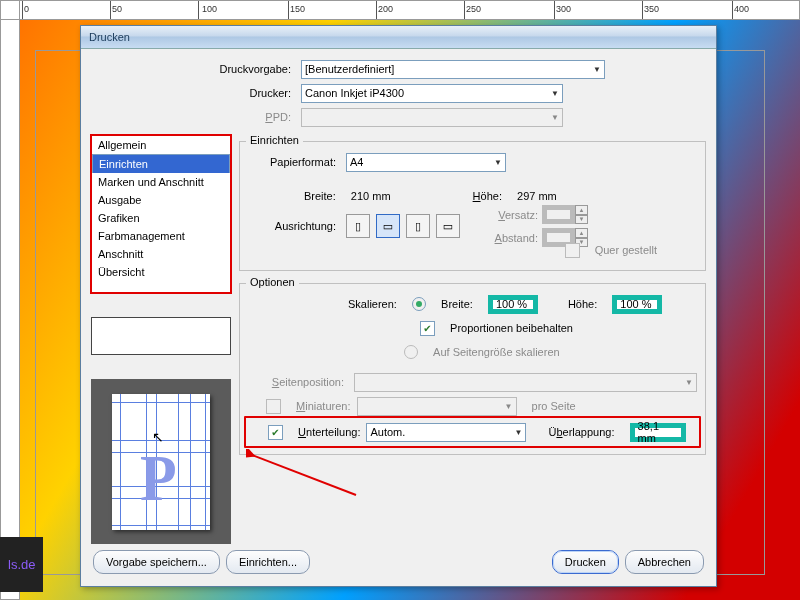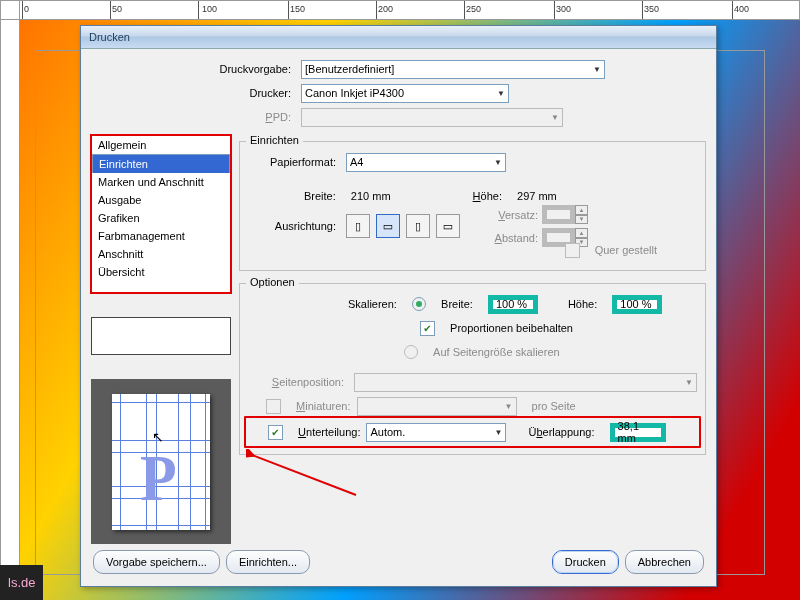--- a/index.html
+++ b/index.html
@@ -51,21 +51,21 @@
 .chk.dis{background:#f0f0f0;border-color:#bbb}
 .radio{width:12px;height:12px;border:1px solid #7b9ebd;border-radius:50%;display:inline-flex;align-items:center;justify-content:center}
 .radio .dot{width:6px;height:6px;background:#3a6;border-radius:50%}
 .disab{color:#8a8a8a}
 .footer{display:flex;justify-content:space-between;padding:0 2px 2px 2px}
 .btn{height:22px;padding:0 12px;border:1px solid #8a9ab0;background:linear-gradient(#fdfdfd,#e3e9f1);display:flex;align-items:center;font-size:11px;border-radius:10px}
 .btn.def{border:1px solid #3a6ad0;outline:1px solid #bcd4f6;outline-offset:-2px}
 .arrow{position:absolute;z-index:6;left:246px;top:449px;pointer-events:none}
 .hl-row{border:2px solid #e00000;border-radius:1px;margin:-2px -4px;padding:2px 4px}
 .grey{color:#888}
-.watermark{position:absolute;left:0;bottom:0;background:#222;color:#f9a8d4;font-size:13px;padding:10px 8px;z-index:3}
+.watermark{position:absolute;left:0;bottom:8px;background:#222;color:#8b5cf6;font-size:13px;padding:20px 8px;z-index:3}
 </style>
 </head>
 <body>
 
 <div class="bg"></div>
 <div class="corner"></div>
 <div class="ruler h">
   <div class="lbl" style="left:6px">0</div>
     <div class="tick" style="left:4px"></div>
   <div class="lbl" style="left:94px">50</div>
@@ -95,21 +95,21 @@
     <div class="topfields">
       <div class="row">
         <div class="lab"><span>Druckvorgabe:</span></div>
         <div class="sel" style="width:304px">
             <span>[Benutzerdefiniert]</span>
             <span class="caret">▼</span>
           </div>
       </div>
       <div class="row">
         <div class="lab"><span>Drucker:</span></div>
-        <div class="sel" style="width:208px">
+        <div class="sel" style="width:262px">
             <span>Canon Inkjet iP4300</span>
             <span class="caret">▼</span>
           </div>
       </div>
       <div class="row">
         <div class="lab disab"><u>P</u>PD:</div>
         <div class="sel dis" style="width:262px">
             <span></span>
             <span class="caret grey">▼</span>
           </div>
@@ -239,21 +239,21 @@
                 <span></span>
                 <span class="caret grey">▼</span>
               </div>&nbsp;
             <span class="disab">pro Seite</span>
           </div>
           <div class="hl-row">
               <div class="row">
             <div style="width:12px"></div>
             <span class="chk">✔</span>&nbsp;
             <span><u>U</u>nterteilung:</span>
-            <div class="sel" style="width:140px">
+            <div class="sel" style="width:160px">
                   <span>Autom.</span>
                   <span class="caret">▼</span>
                 </div>
             <div style="width:10px"></div>
             <span>Ü<u>b</u>erlappung:</span>&nbsp;
             <div class="txt" style="width:56px">38,1 mm</div>
           </div>
             </div>
         </div>
       </div>

